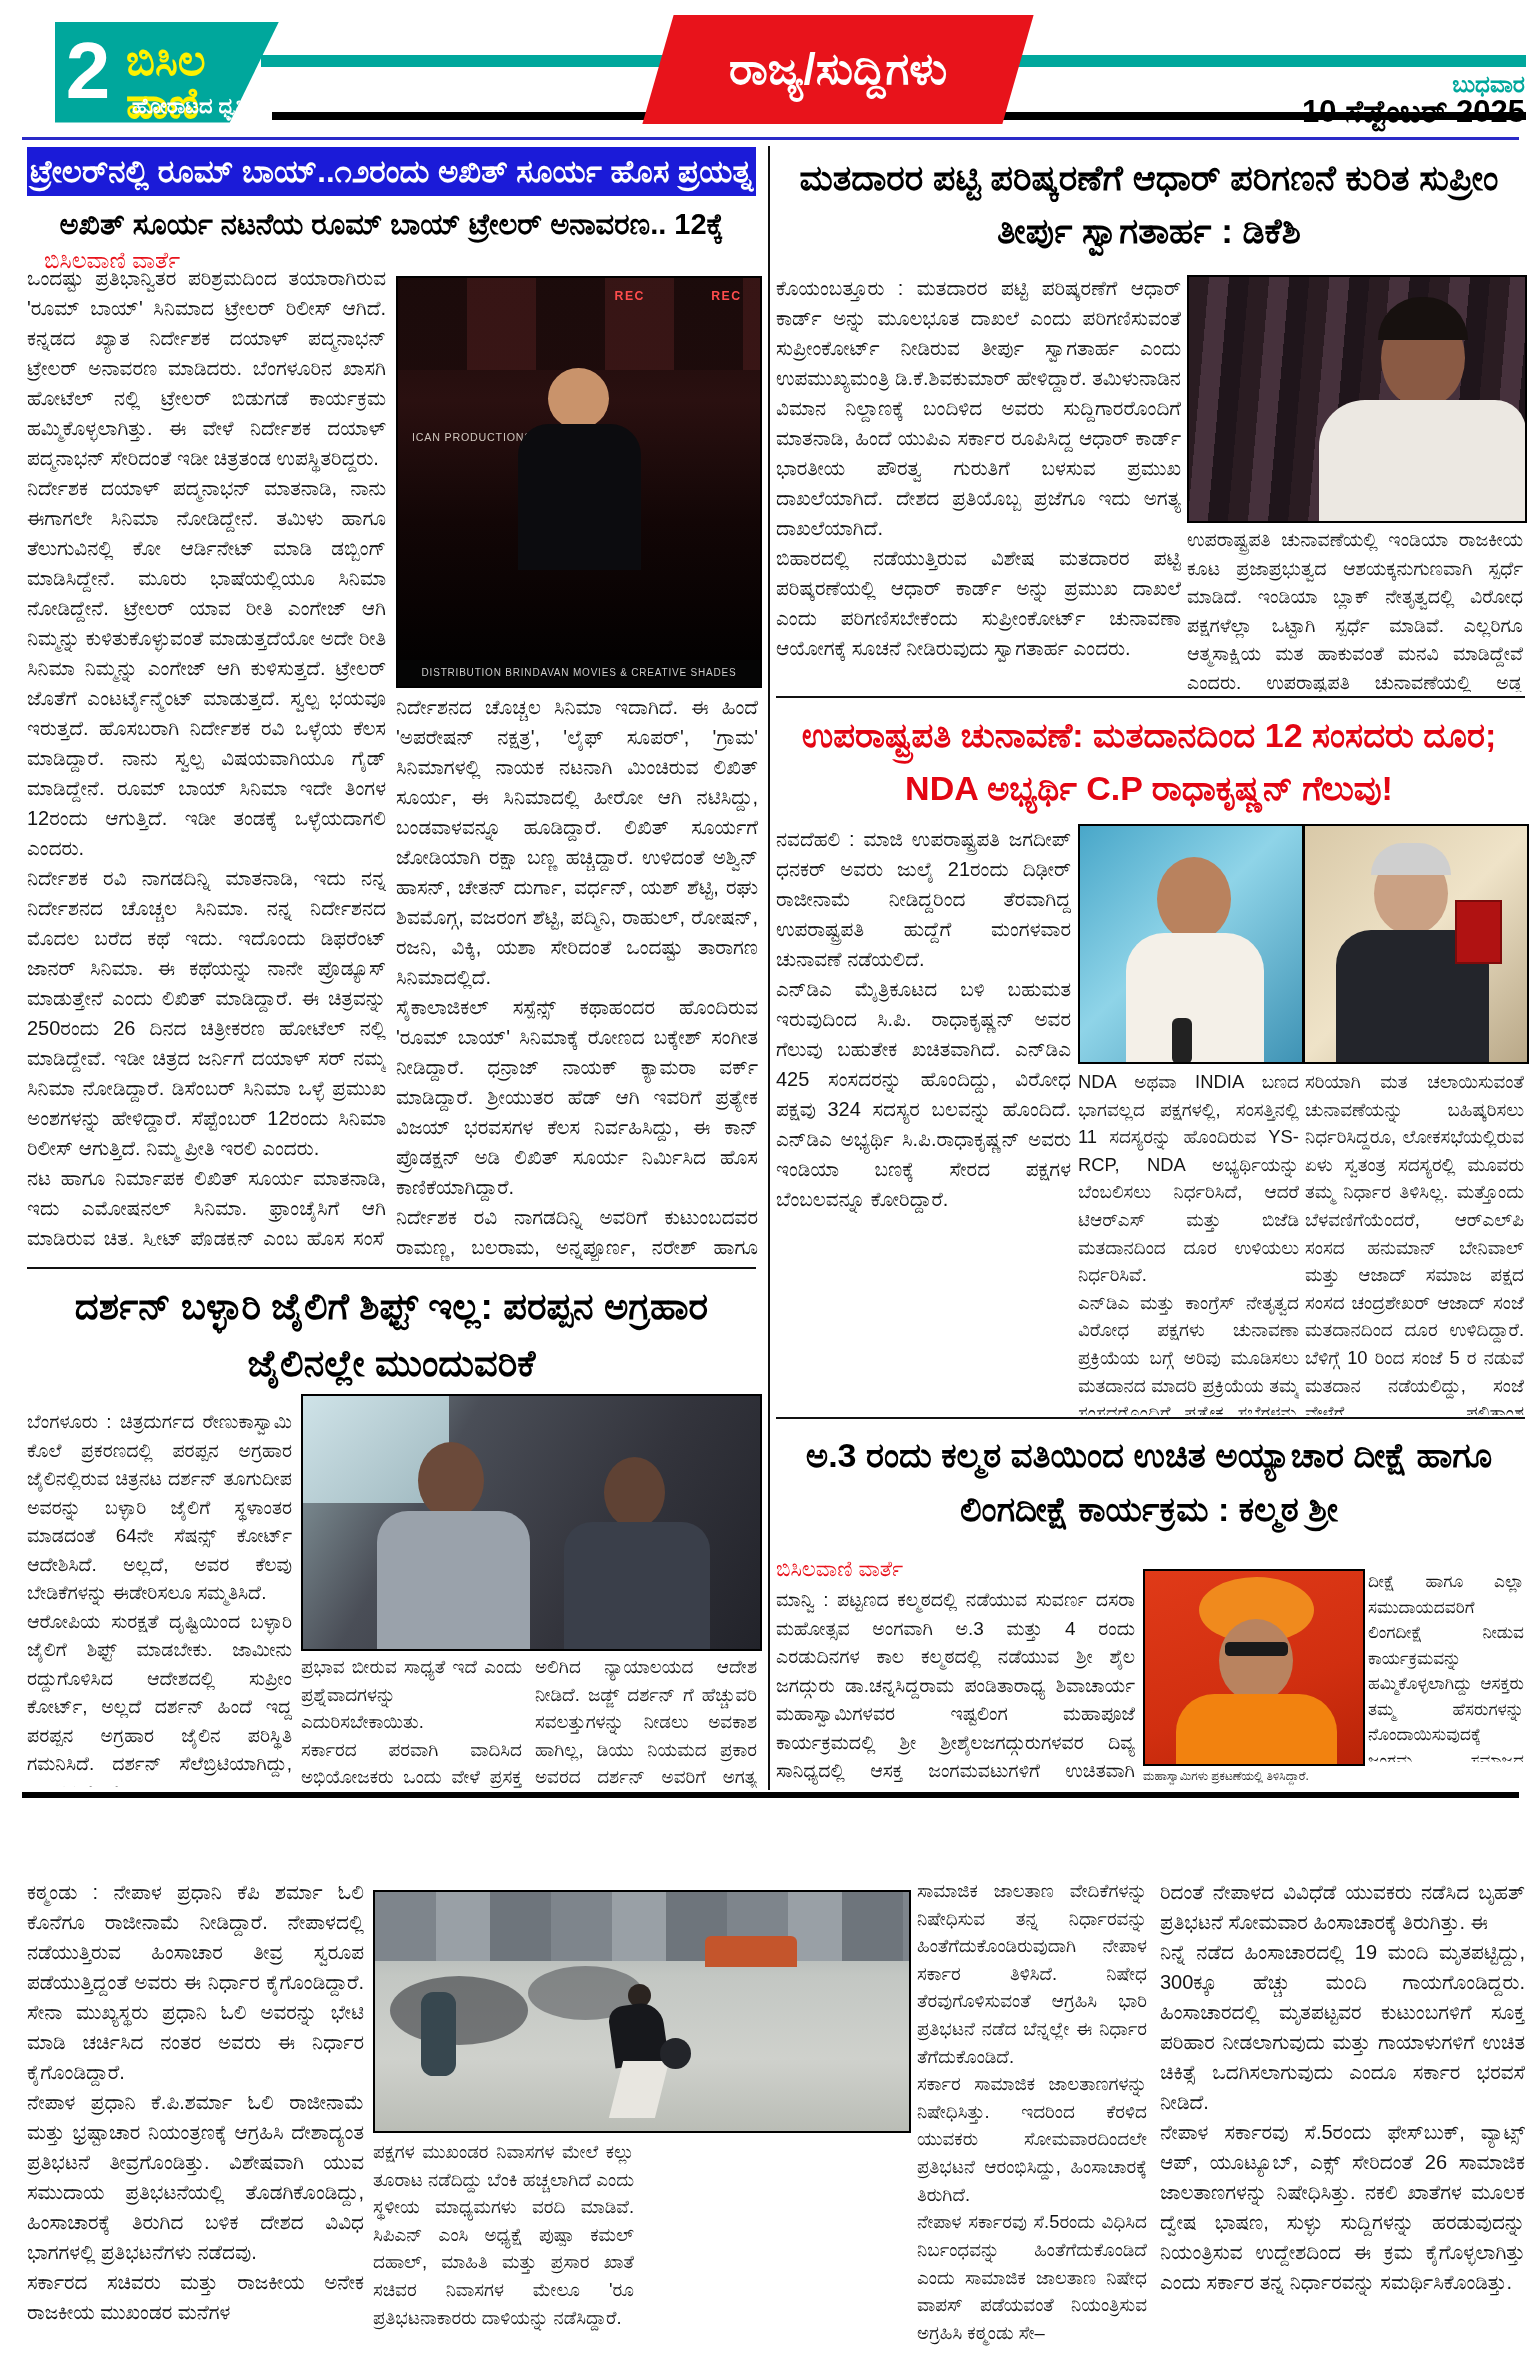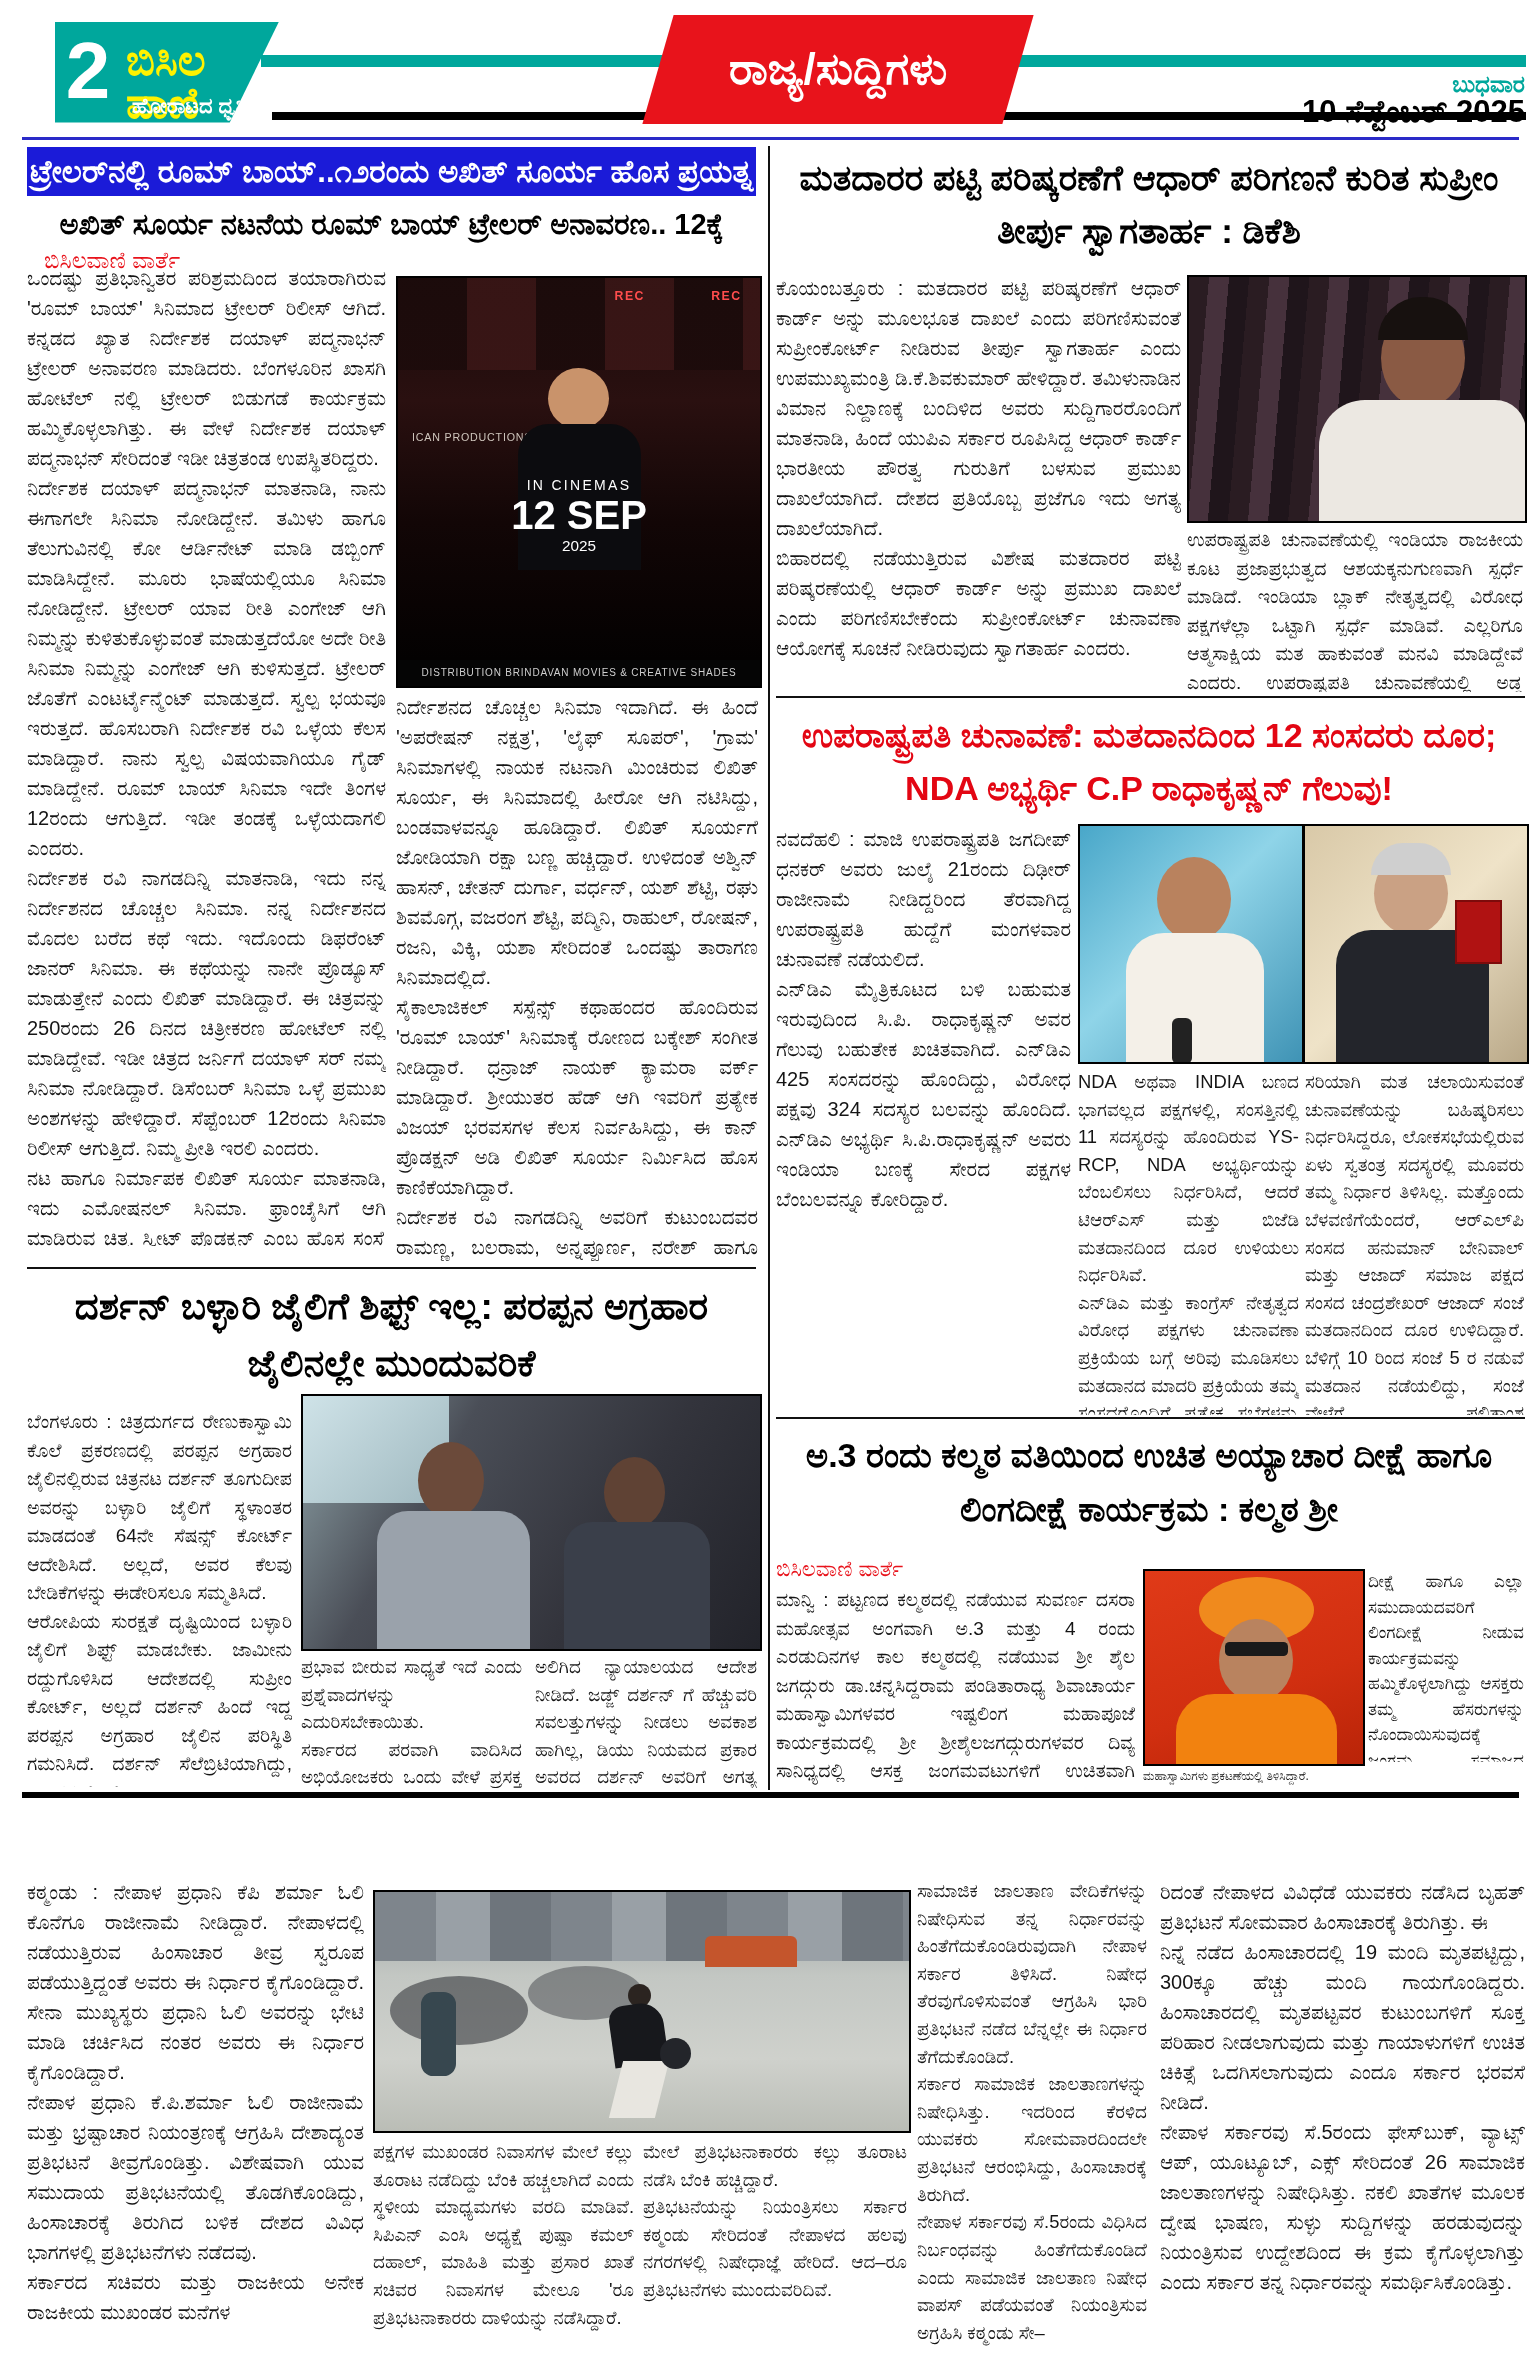--- a/index.html
+++ b/index.html
@@ -71,25 +71,20 @@
 ನಟ ಹಾಗೂ ನಿರ್ಮಾಪಕ ಲಿಖಿತ್ ಸೂರ್ಯ ಮಾತನಾಡಿ, ಇದು ಎಮೋಷನಲ್ ಸಿನಿಮಾ. ಫ್ರಾಂಚೈಸಿಗೆ ಆಗಿ ಮಾಡಿರುವ ಚಿತ್ರ. ಸ್ವೀಟ್ ಪ್ರೊಡಕ್ಷನ್ ಎಂಬ ಹೊಸ ಸಂಸ್ಥೆ ಕಟ್ಟಿ ಈ ಚಿತ್ರ ಮಾಡಿದ್ದೇವೆ. ಆಸಕ್ತರೆಲ್ಲ ಆಗಿದ್ದಾರೆ. ಇವರ ನಾನೇ ನಿರ್ಮಾಣ ಮಾಡಬೇಕಾದುದು ಎಂದರೆ ಅದು ಸಹಜ. ಇದು ಎಚ್ ಪಿಎಂಟಿಯಲ್ಲ ಸಿನಿಮಾ. ಬೇರೆಯವರ ದುಡ್ಡಲ್ಲಿ ಸಿನಿಮಾ ಮಾಡುವುದಕ್ಕಿಂತ ನನ್ನ ದುಡ್ಡಲ್ಲೇ ಸಿನಿಮಾ ಮಾಡುವುದು ಉತ್ತಮ. ಗೆದ್ದರೂ ಸೋತರೂ ನಾನೇ ಜವಾಬ್ದಾರಿ. ಎಲ್ಲರೂ ಸಿನಿಮಾ ನೋಡಿ ಸಪೋರ್ಟ್ ಮಾಡಿ ಎಂದರು.
 ಸಂಭಾಷಣೆಕಾರರಾಗಿ, ಸಹಾಯಕ ನಿರ್ದೇಶಕರಾಗಿ 10ಕ್ಕೂ ಹೆಚ್ಚು ವರ್ಷಗಳ ಅನುಭವವಿರುವ ರವಿ ನಾಗಡದಿನ್ನಿ</div>
 
   <div class="abs photo poster" style="left:396px;top:276px;width:362px;height:408px;">
     <div class="strip" style="top:0;"></div>
     <div class="abs rec" style="right:115px;top:10.7px;">REC</div>
     <div class="abs rec" style="right:18.4px;top:10.7px;">REC</div>
     <div class="abs" style="left:14px;top:153px;color:#cfc6bd;font-size:10.7px;letter-spacing:0.8px;">ICAN PRODUCTIONS</div>
     <div class="abs blob" style="left:150px;top:90px;width:61px;height:61px;background:#c9936b;"></div>
     <div class="abs" style="left:120px;top:146px;width:123px;height:146px;background:#0c0c0f;border-radius:31px 31px 0 0;"></div>
-    <div class="poster-center" style="top:199px;">
-      <div style="font-size:14px;letter-spacing:2.3px;">IN CINEMAS</div>
-      <div style="font-size:40px;font-weight:bold;line-height:1.1;">12 SEP</div>
-      <div style="font-size:15.3px;">2025</div>
-    </div>
     <div class="abs" style="left:0;right:0;bottom:0;height:26px;background:#050505;color:#cfcfcf;font-size:10px;text-align:center;line-height:26px;letter-spacing:0.8px;">DISTRIBUTION BRINDAVAN MOVIES &amp; CREATIVE SHADES</div>
   </div>
 
   <div class="abs body-text" style="left:396px;top:692px;width:362px;height:569px;">ನಿರ್ದೇಶನದ ಚೊಚ್ಚಲ ಸಿನಿಮಾ ಇದಾಗಿದೆ. ಈ ಹಿಂದೆ 'ಅಪರೇಷನ್ ನಕ್ಷತ್ರ', 'ಲೈಫ್ ಸೂಪರ್', 'ಗ್ರಾಮ' ಸಿನಿಮಾಗಳಲ್ಲಿ ನಾಯಕ ನಟನಾಗಿ ಮಿಂಚಿರುವ ಲಿಖಿತ್ ಸೂರ್ಯ, ಈ ಸಿನಿಮಾದಲ್ಲಿ ಹೀರೋ ಆಗಿ ನಟಿಸಿದ್ದು, ಬಂಡವಾಳವನ್ನೂ ಹೂಡಿದ್ದಾರೆ. ಲಿಖಿತ್ ಸೂರ್ಯಗೆ ಜೋಡಿಯಾಗಿ ರಕ್ಷಾ ಬಣ್ಣ ಹಚ್ಚಿದ್ದಾರೆ. ಉಳಿದಂತೆ ಅಶ್ವಿನ್ ಹಾಸನ್, ಚೇತನ್ ದುರ್ಗಾ, ವರ್ಧನ್, ಯಶ್ ಶೆಟ್ಟಿ, ರಘು ಶಿವಮೊಗ್ಗ, ವಜರಂಗ ಶೆಟ್ಟಿ, ಪದ್ಮಿನಿ, ರಾಹುಲ್, ರೋಷನ್, ರಜನಿ, ವಿಕ್ಕಿ, ಯಶಾ ಸೇರಿದಂತೆ ಒಂದಷ್ಟು ತಾರಾಗಣ ಸಿನಿಮಾದಲ್ಲಿದೆ.
 ಸೈಕಾಲಾಜಿಕಲ್ ಸಸ್ಪೆನ್ಸ್ ಕಥಾಹಂದರ ಹೊಂದಿರುವ 'ರೂಮ್ ಬಾಯ್' ಸಿನಿಮಾಕ್ಕೆ ರೋಣದ ಬಕ್ಕೇಶ್ ಸಂಗೀತ ನೀಡಿದ್ದಾರೆ. ಧನ್ರಾಜ್ ನಾಯಕ್ ಕ್ಯಾಮರಾ ವರ್ಕ್ ಮಾಡಿದ್ದಾರೆ. ಶ್ರೀಯುತರ ಹೆಡ್ ಆಗಿ ಇವರಿಗೆ ಪ್ರತ್ಯೇಕ ವಿಜಯ್ ಭರವಸಗಳ ಕೆಲಸ ನಿರ್ವಹಿಸಿದ್ದು, ಈ ಕಾನ್ ಪ್ರೊಡಕ್ಷನ್ ಅಡಿ ಲಿಖಿತ್ ಸೂರ್ಯ ನಿರ್ಮಿಸಿದ ಹೊಸ ಕಾಣಿಕೆಯಾಗಿದ್ದಾರೆ.
 ನಿರ್ದೇಶಕ ರವಿ ನಾಗಡದಿನ್ನಿ ಅವರಿಗೆ ಕುಟುಂಬದವರ ರಾಮಣ್ಣ, ಬಲರಾಮ, ಅನ್ನಪ್ಪೂರ್ಣ, ನರೇಶ್ ಹಾಗೂ ಗೆಳೆಯರ ಅಂಬಂಗಿ ಎಂ ಕೆ, ಅಶೋಕ್ ನಾಯಕ, ಸುನಿಲ್, ಶಿವು, ಬಂದೆನವಾಜ್ ನಾಗದಿನ್ನಿ, ರವಿಕುಮಾರ ಹೂಗಾರ್, ಸಂತೋಶ ಹಬ್ಬಾಳ್ ಹಾಗು ಹಲವು ಸ್ನೇಹಿತರ ಬೆಂಬಲವಿದೆ.</div>
 
   <div class="abs rule-h" style="left:27px;top:1267px;width:729px;height:2.3px;"></div>
 
   <div class="abs headline" style="left:778px;top:152px;width:742px;height:107px;color:#000;font-size:35px;line-height:1.5;overflow:hidden;">ಮತದಾರರ ಪಟ್ಟಿ ಪರಿಷ್ಕರಣೆಗೆ ಆಧಾರ್ ಪರಿಗಣನೆ ಕುರಿತ ಸುಪ್ರೀಂ ತೀರ್ಪು ಸ್ವಾಗತಾರ್ಹ : ಡಿಕೆಶಿ</div>
@@ -178,22 +173,20 @@
     <div class="abs blob" style="left:15.3px;top:84px;width:138px;height:69px;background:rgba(40,42,48,.55);"></div>
     <div class="abs blob" style="left:153px;top:74px;width:115px;height:54px;background:rgba(52,54,60,.45);"></div>
     <div class="abs blob" style="left:46px;top:100px;width:35px;height:84px;background:#37474f;border-radius:12.3px;"></div>
     <div class="abs blob" style="left:253px;top:92px;width:23px;height:23px;background:#2b2420;"></div>
     <div class="abs" style="left:236px;top:112px;width:54px;height:61px;background:#17181c;border-radius:15.3px 23px 0 0;transform:rotate(-8deg);"></div>
     <div class="abs" style="left:241px;top:169px;width:46px;height:57px;background:#e8e6e0;transform:skewX(-14deg);"></div>
     <div class="abs blob" style="left:285px;top:146px;width:31px;height:31px;background:#23252a;"></div>
   </div>
 
   <div class="abs body-text" style="left:373px;top:2138px;width:261px;height:227px;font-size:18.4px;">ಪಕ್ಷಗಳ ಮುಖಂಡರ ನಿವಾಸಗಳ ಮೇಲೆ ಕಲ್ಲು ತೂರಾಟ ನಡೆದಿದ್ದು ಬೆಂಕಿ ಹಚ್ಚಲಾಗಿದೆ ಎಂದು ಸ್ಥಳೀಯ ಮಾಧ್ಯಮಗಳು ವರದಿ ಮಾಡಿವೆ. ಸಿಪಿಎನ್ ಎಂಸಿ ಅಧ್ಯಕ್ಷೆ ಪುಷ್ಪಾ ಕಮಲ್ ದಹಾಲ್, ಮಾಹಿತಿ ಮತ್ತು ಪ್ರಸಾರ ಖಾತೆ ಸಚಿವರ ನಿವಾಸಗಳ ಮೇಲೂ 'ರೂ ಪ್ರತಿಭಟನಾಕಾರರು ದಾಳಿಯನ್ನು ನಡೆಸಿದ್ದಾರೆ.</div>
-  <div class="abs body-text" style="left:643px;top:2138px;width:264px;height:227px;font-size:18.4px;">ಮೇಲೆ ಪ್ರತಿಭಟನಾಕಾರರು ಕಲ್ಲು ತೂರಾಟ ನಡೆಸಿ ಬೆಂಕಿ ಹಚ್ಚಿದ್ದಾರೆ.
-ಪ್ರತಿಭಟನೆಯನ್ನು ನಿಯಂತ್ರಿಸಲು ಸರ್ಕಾರ ಕಠ್ಮಂಡು ಸೇರಿದಂತೆ ನೇಪಾಳದ ಹಲವು ನಗರಗಳಲ್ಲಿ ನಿಷೇಧಾಜ್ಞೆ ಹೇರಿದೆ. ಆದ–ರೂ ಪ್ರತಿಭಟನೆಗಳು ಮುಂದುವರಿದಿವೆ.</div>
   <div class="abs body-text" style="left:917px;top:1877px;width:230px;height:486px;font-size:18.4px;">ಸಾಮಾಜಿಕ ಜಾಲತಾಣ ವೇದಿಕೆಗಳನ್ನು ನಿಷೇಧಿಸುವ ತನ್ನ ನಿರ್ಧಾರವನ್ನು ಹಿಂತೆಗೆದುಕೊಂಡಿರುವುದಾಗಿ ನೇಪಾಳ ಸರ್ಕಾರ ತಿಳಿಸಿದೆ. ನಿಷೇಧ ತೆರವುಗೊಳಿಸುವಂತೆ ಆಗ್ರಹಿಸಿ ಭಾರಿ ಪ್ರತಿಭಟನೆ ನಡೆದ ಬೆನ್ನಲ್ಲೇ ಈ ನಿರ್ಧಾರ ತೆಗೆದುಕೊಂಡಿದೆ.
 ಸರ್ಕಾರ ಸಾಮಾಜಿಕ ಜಾಲತಾಣಗಳನ್ನು ನಿಷೇಧಿಸಿತ್ತು. ಇದರಿಂದ ಕೆರಳಿದ ಯುವಕರು ಸೋಮವಾರದಿಂದಲೇ ಪ್ರತಿಭಟನೆ ಆರಂಭಿಸಿದ್ದು, ಹಿಂಸಾಚಾರಕ್ಕೆ ತಿರುಗಿದೆ.
 ನೇಪಾಳ ಸರ್ಕಾರವು ಸೆ.5ರಂದು ವಿಧಿಸಿದ ನಿರ್ಬಂಧವನ್ನು ಹಿಂತೆಗೆದುಕೊಂಡಿದೆ ಎಂದು ಸಾಮಾಜಿಕ ಜಾಲತಾಣ ನಿಷೇಧ ವಾಪಸ್ ಪಡೆಯವಂತೆ ನಿಯಂತ್ರಿಸುವ ಅಗ್ರಹಿಸಿ ಕಠ್ಮಂಡು ಸೇ–</div>
   <div class="abs body-text" style="left:1160px;top:1877px;width:365px;height:486px;">ರಿದಂತೆ ನೇಪಾಳದ ವಿವಿಧೆಡೆ ಯುವಕರು ನಡೆಸಿದ ಬೃಹತ್ ಪ್ರತಿಭಟನೆ ಸೋಮವಾರ ಹಿಂಸಾಚಾರಕ್ಕೆ ತಿರುಗಿತ್ತು. ಈ
 ನಿನ್ನೆ ನಡೆದ ಹಿಂಸಾಚಾರದಲ್ಲಿ 19 ಮಂದಿ ಮೃತಪಟ್ಟಿದ್ದು, 300ಕ್ಕೂ ಹೆಚ್ಚು ಮಂದಿ ಗಾಯಗೊಂಡಿದ್ದರು. ಹಿಂಸಾಚಾರದಲ್ಲಿ ಮೃತಪಟ್ಟವರ ಕುಟುಂಬಗಳಿಗೆ ಸೂಕ್ತ ಪರಿಹಾರ ನೀಡಲಾಗುವುದು ಮತ್ತು ಗಾಯಾಳುಗಳಿಗೆ ಉಚಿತ ಚಿಕಿತ್ಸೆ ಒದಗಿಸಲಾಗುವುದು ಎಂದೂ ಸರ್ಕಾರ ಭರವಸೆ ನೀಡಿದೆ.
 ನೇಪಾಳ ಸರ್ಕಾರವು ಸೆ.5ರಂದು ಫೇಸ್‌ಬುಕ್, ವ್ಯಾಟ್ಸ್ ಆಪ್, ಯೂಟ್ಯೂಬ್, ಎಕ್ಸ್ ಸೇರಿದಂತೆ 26 ಸಾಮಾಜಿಕ ಜಾಲತಾಣಗಳನ್ನು ನಿಷೇಧಿಸಿತ್ತು. ನಕಲಿ ಖಾತೆಗಳ ಮೂಲಕ ದ್ವೇಷ ಭಾಷಣ, ಸುಳ್ಳು ಸುದ್ದಿಗಳನ್ನು ಹರಡುವುದನ್ನು ನಿಯಂತ್ರಿಸುವ ಉದ್ದೇಶದಿಂದ ಈ ಕ್ರಮ ಕೈಗೊಳ್ಳಲಾಗಿತ್ತು ಎಂದು ಸರ್ಕಾರ ತನ್ನ ನಿರ್ಧಾರವನ್ನು ಸಮರ್ಥಿಸಿಕೊಂಡಿತ್ತು.</div>
 
 </div>
 
 

